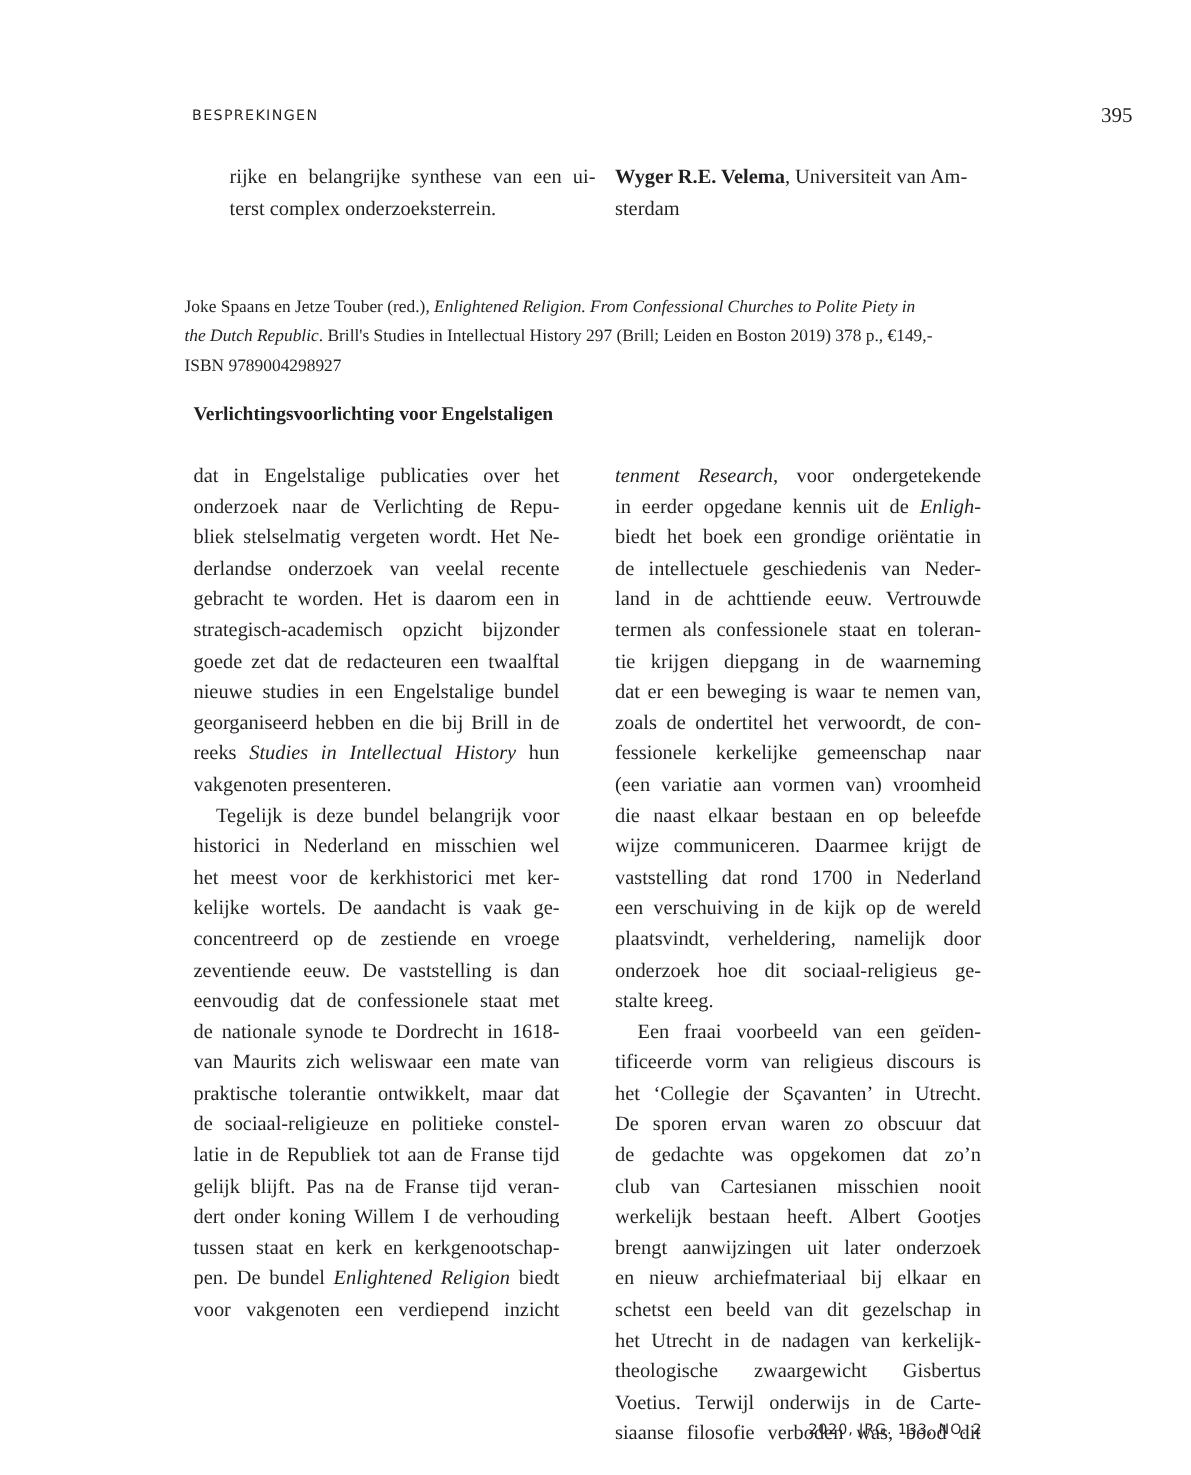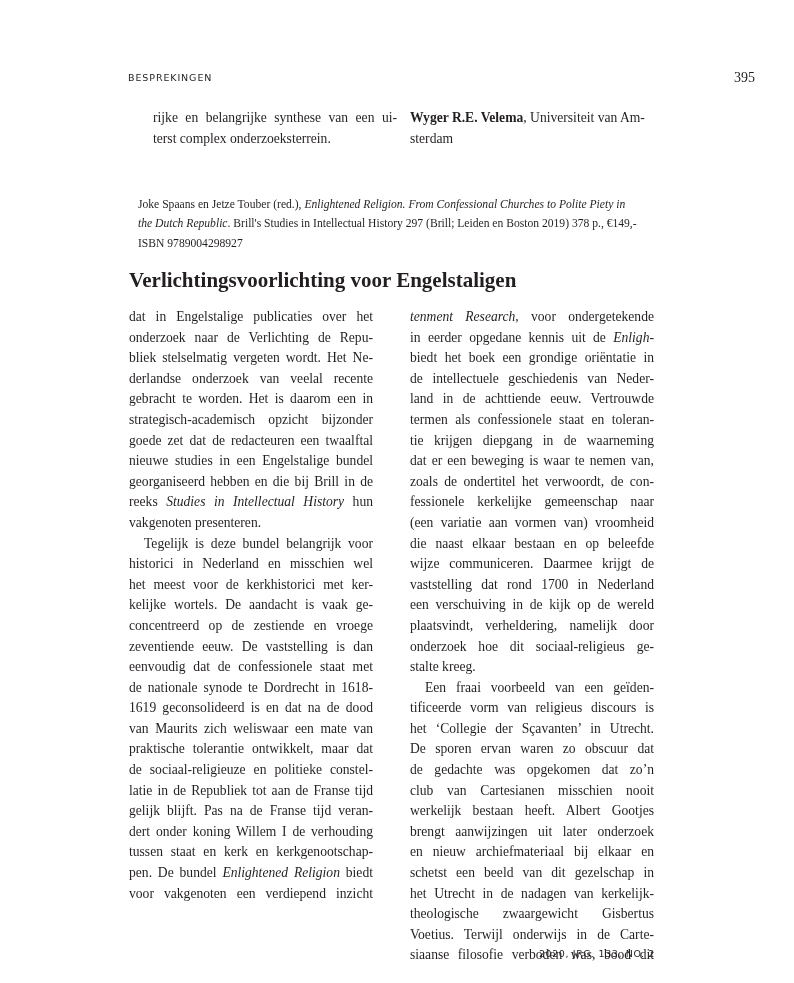--- a/index.html
+++ b/index.html
@@ -6,22 +6,22 @@
   body { width: 794px; height: 983px; position: relative; overflow: hidden;
          font-family: "Liberation Serif", "DejaVu Serif", serif; color: #231f20; }
   .running-head { position: absolute; left: 128px; top: 72px; font-family: "DejaVu Sans", "Liberation Sans", sans-serif;
                   font-size: 9.5px; letter-spacing: 0.9px; color: #231f20; }
   .page-number { position: absolute; right: 39px; top: 70px; font-size: 14px; color: #231f20; }
   .col { position: absolute; width: 244px; font-size: 13.6px; line-height: 20.6px; text-align: justify; hyphens: manual; }
   .col-left { left: 129px; }
   .col-right { left: 410px; }
   .top-left { top: 108px; margin-left: 24px; }
   .top-right { top: 108px; text-align: left; }
-  .citation { position: absolute; left: 138px; top: 195px; width: 540px; font-size: 11.6px; line-height: 19.4px; }
-  .section-title { position: absolute; left: 129px; top: 268px; font-size: 21px; font-weight: bold; }
+  .citation { position: absolute; left: 123px; top: 195px; width: 540px; font-size: 11.6px; line-height: 19.4px; }
+  .section-title { position: absolute; left: 129px; top: 268px; font-size: 13px; font-weight: bold; }
   .body-left { top: 307px; }
   .body-right { top: 307px; }
   .line { display: block; text-align: justify; text-align-last: justify; white-space: nowrap; }
   .line.last { text-align-last: left; }
   em { font-style: italic; }
   .footer { position: absolute; right: 139px; top: 948px; font-family: "DejaVu Sans", "Liberation Sans", sans-serif;
             font-size: 9.5px; letter-spacing: 0.6px; color: #231f20; }
 </style>
 </head>
 <body>
@@ -60,21 +60,20 @@
     <span class="line"><span>reeks </span><em>Studies in Intellectual History</em><span> hun</span></span>
     <span class="line last"><span>vakgenoten presenteren.</span></span>
     <span class="line" style="text-indent: 15px;"><span>Tegelijk is deze bundel belangrijk voor</span></span>
     <span class="line"><span>historici in Nederland en misschien wel</span></span>
     <span class="line"><span>het meest voor de kerkhistorici met ker-</span></span>
     <span class="line"><span>kelijke wortels. De aandacht is vaak ge-</span></span>
     <span class="line"><span>concentreerd op de zestiende en vroege</span></span>
     <span class="line"><span>zeventiende eeuw. De vaststelling is dan</span></span>
     <span class="line"><span>eenvoudig dat de confessionele staat met</span></span>
     <span class="line"><span>de nationale synode te Dordrecht in 1618-</span></span>
-    <span class="line"><span>1619 geconsolideerd is en dat na de dood</span></span>
     <span class="line"><span>van Maurits zich weliswaar een mate van</span></span>
     <span class="line"><span>praktische tolerantie ontwikkelt, maar dat</span></span>
     <span class="line"><span>de sociaal-religieuze en politieke constel-</span></span>
     <span class="line"><span>latie in de Republiek tot aan de Franse tijd</span></span>
     <span class="line"><span>gelijk blijft. Pas na de Franse tijd veran-</span></span>
     <span class="line"><span>dert onder koning Willem I de verhouding</span></span>
     <span class="line"><span>tussen staat en kerk en kerkgenootschap-</span></span>
     <span class="line"><span>pen. De bundel </span><em>Enlightened Religion</em><span> biedt</span></span>
     <span class="line"><span>voor vakgenoten een verdiepend inzicht</span></span>
   </div>

